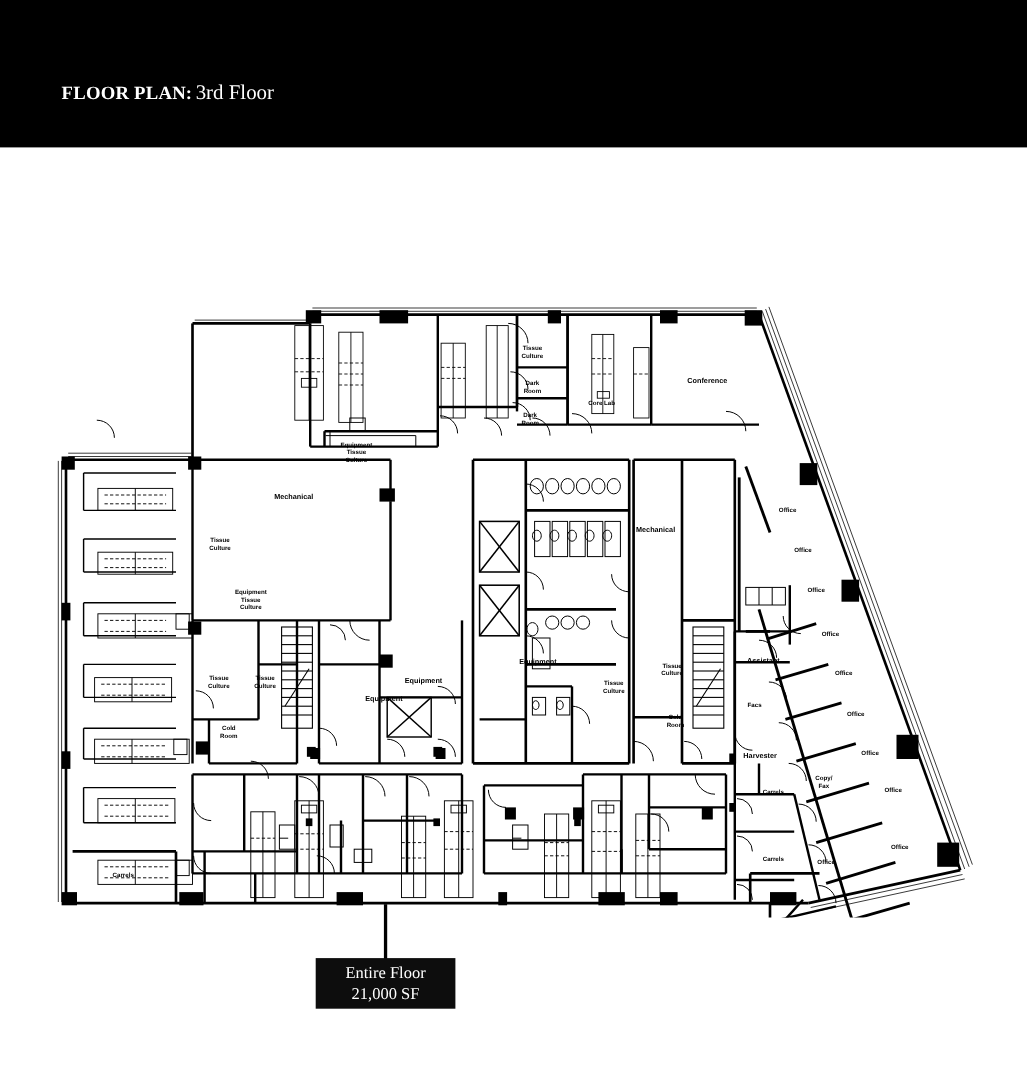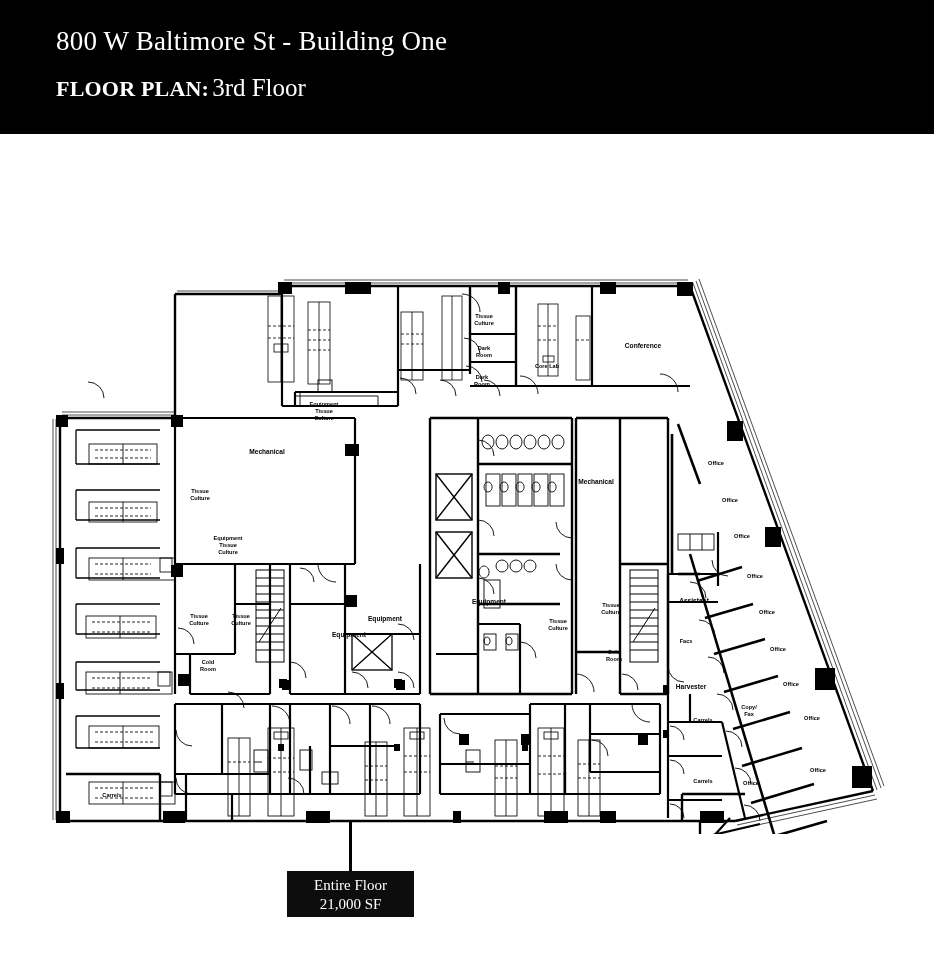--- a/index.html
+++ b/index.html
@@ -36,27 +36,27 @@
   }
   #header-subline {
     position: absolute;
     left: 56px; top: 74px;
     white-space: nowrap;
     color: #ffffff;
   }
   #header-subline .sub-label {
     font-family: "Liberation Serif", serif;
     font-weight: bold;
-    font-size: 22px;
+    font-size: 17px;
     letter-spacing: .2px;
   }
   #header-subline .sub-value {
     font-family: "Liberation Serif", serif;
     font-weight: normal;
-    font-size: 25px;
+    font-size: 19px;
     padding-left: 3px;
   }
   
   #plan-wrap {
     position: absolute;
     left: 0; top: 134px;
     width: 934px;
     height: 700px;
   }
   #plan-svg { display: block; }
@@ -96,21 +96,20 @@
     fill: #000000;
   }
   .rmlabel.big { font-size: 6.6px; }
 </style>
 </head>
 <body>
 
 <div id="page">
 
   <div id="header-banner">
-    <div id="header-title">800 W Baltimore St - Building One</div>
     <div id="header-subline">
       <span class="sub-label">FLOOR PLAN:</span><span class="sub-value">3rd Floor</span>
     </div>
   </div>
 
   <div id="plan-wrap">
   <svg id="plan-svg" width="934" height="700" viewBox="0 0 934 700">
 
     <g fill="none" stroke="#000" stroke-linecap="butt">
 

